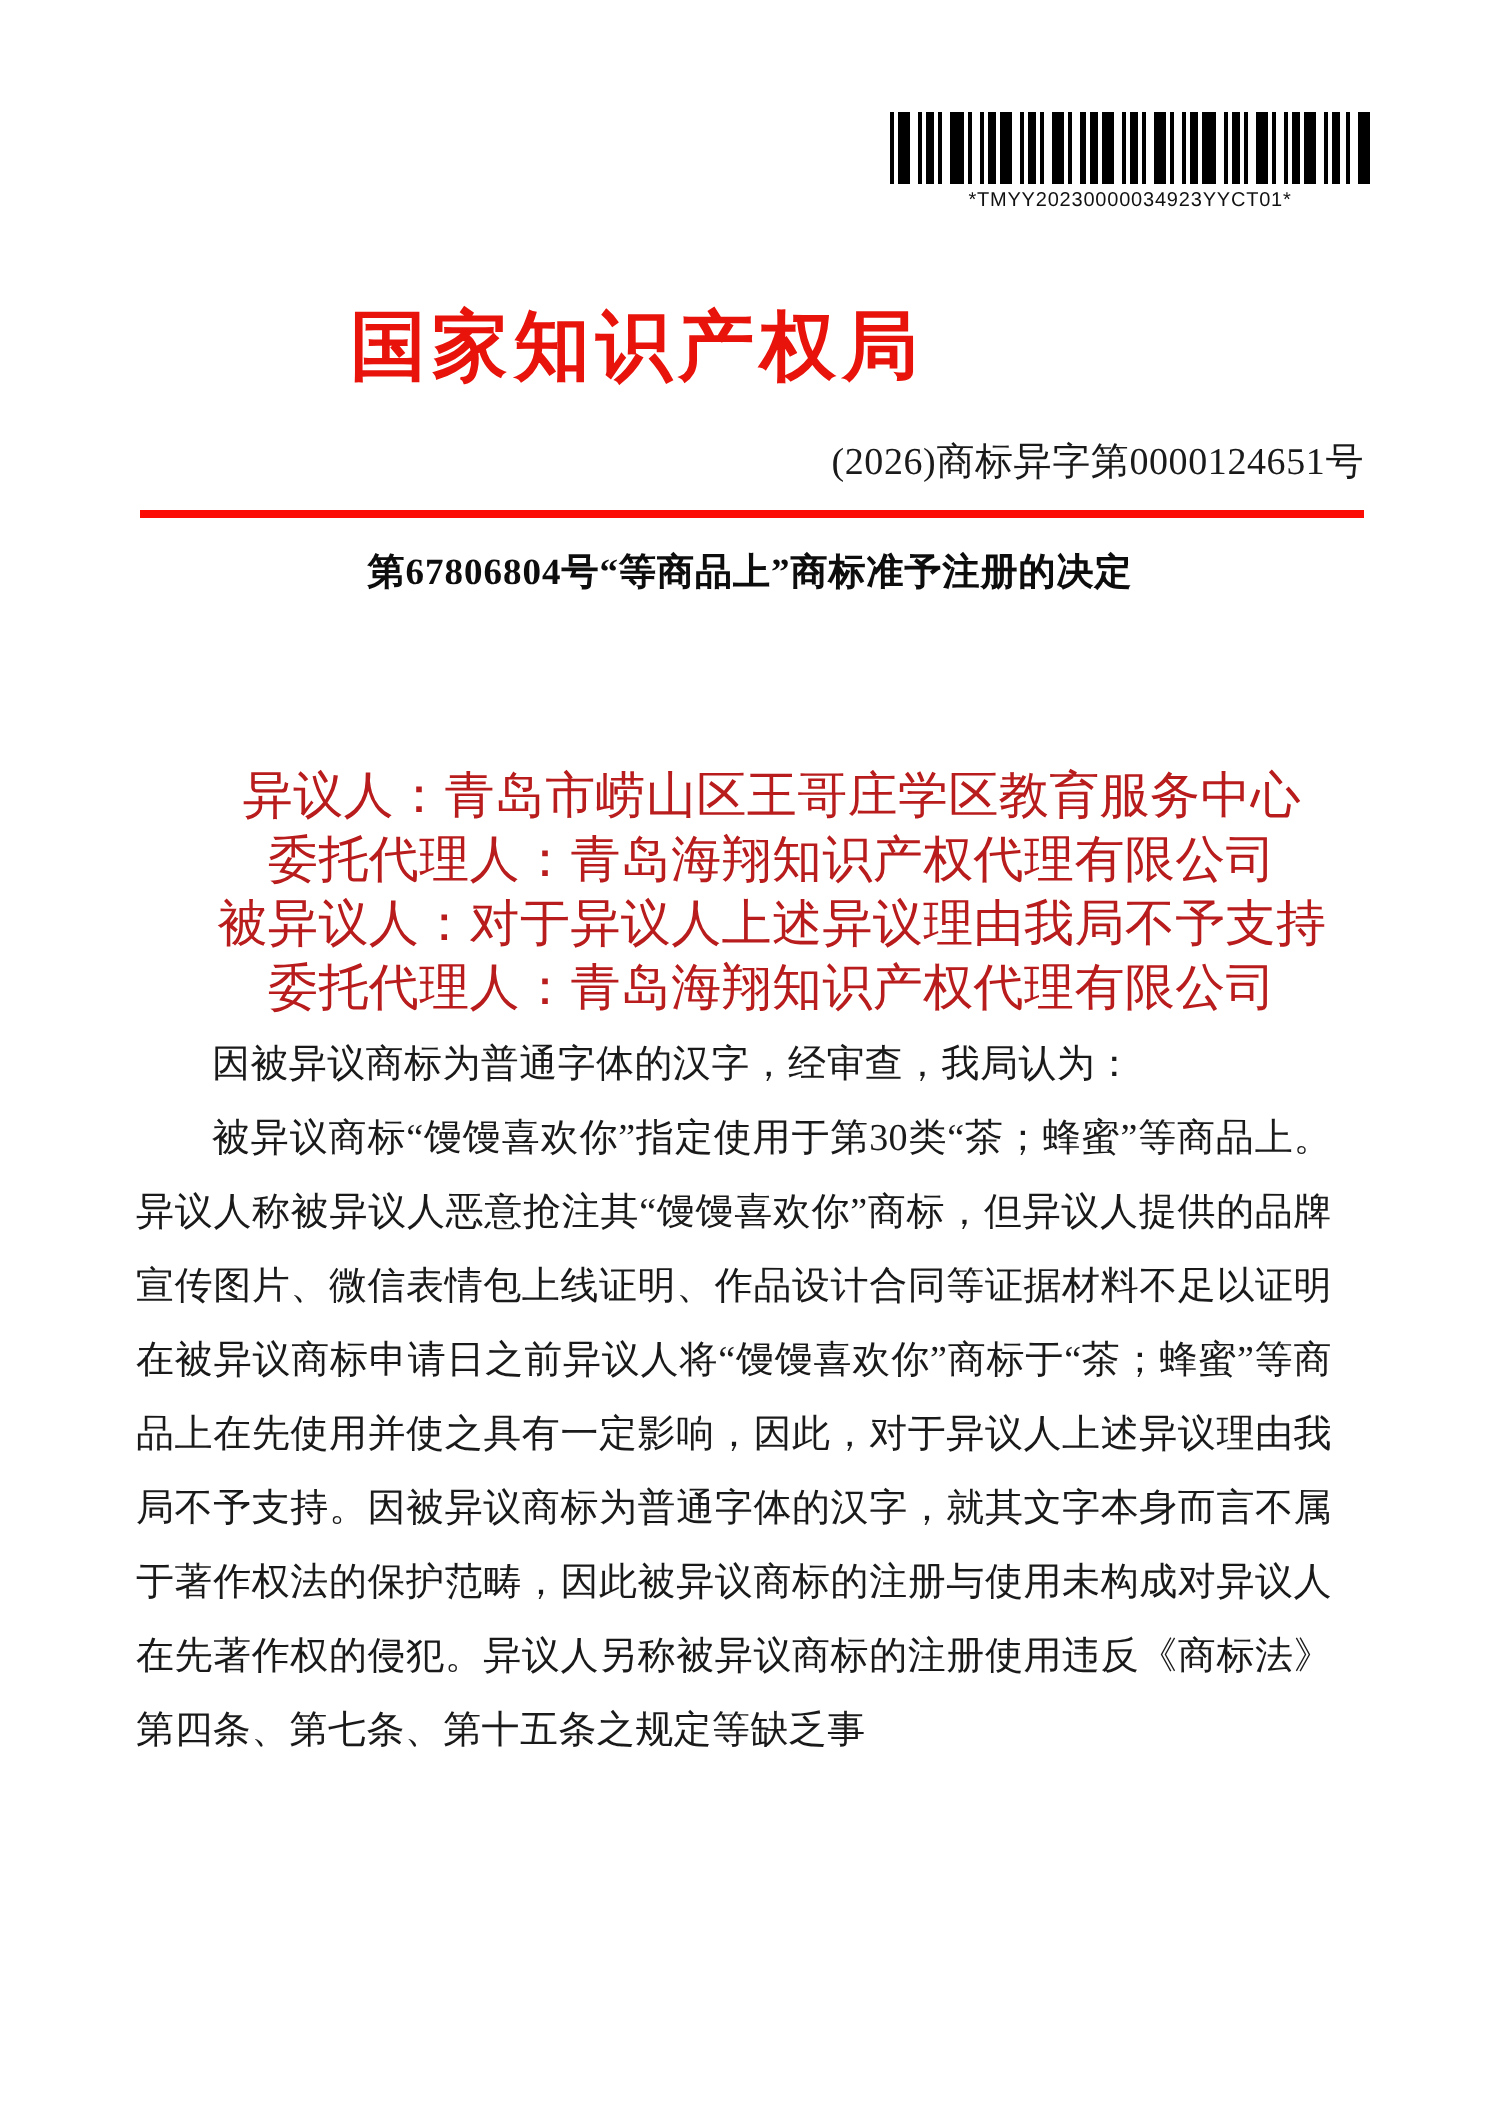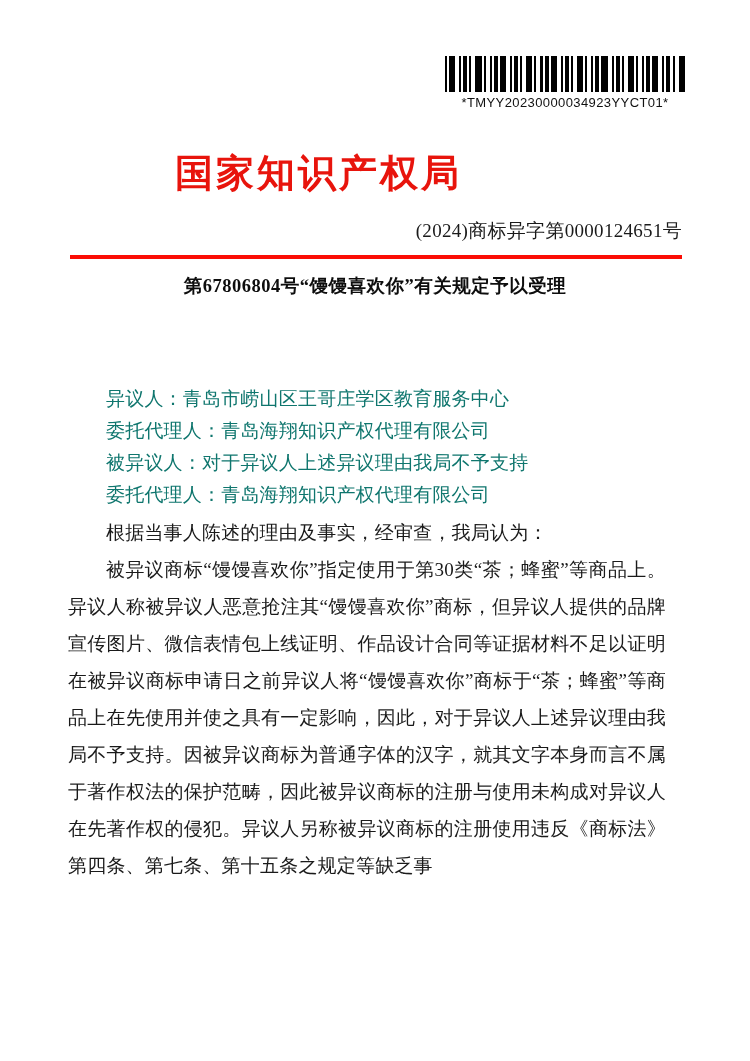--- a/index.html
+++ b/index.html
@@ -32,21 +32,21 @@
     align-items: stretch;
     height: 36px;
     width: 240px;
   }
   .barcode-bars span {
     display: block;
     height: 100%;
   }
   .barcode-text {
     font-family: "Liberation Sans", "DejaVu Sans", sans-serif;
-    font-size: 13px;
+    font-size: 10px;
     letter-spacing: 0.4px;
     color: #111111;
     margin-top: 3px;
     white-space: nowrap;
   }
 
   
   .org-title {
     position: absolute;
     top: 148px;
@@ -96,26 +96,27 @@
   }
 
   
   .body-area {
     position: absolute;
     top: 383px;
     left: 68px;
     width: 598px;
   }
   .party-line {
-    font-size: 19px;
+    font-size: 25px;
     line-height: 32px;
-    color: #0f766e;
+    color: #b91c1c;
     padding-left: 38px;
     white-space: nowrap;
     letter-spacing: 0.2px;
+    text-align: center;
   }
   .body-para {
     font-size: 19px;
     line-height: 37px;
     color: #1a1a1a;
     text-align: justify;
     text-indent: 38px;
     letter-spacing: 0.2px;
     margin: 0;
   }
@@ -247,29 +248,29 @@
         <span style="width: 2.0339px; background: rgb(255, 255, 255);"></span>
         <span style="width: 2.0339px; background: rgb(0, 0, 0);"></span>
         <span style="width: 2.0339px; background: rgb(0, 0, 0);"></span>
         <span style="width: 2.0339px; background: rgb(0, 0, 0);"></span>
       </div>
     <div class="barcode-text">*TMYY20230000034923YYCT01*</div>
   </div>
 
   <div class="org-title">国家知识产权局</div>
 
-  <div class="doc-number">(2024)商标异字第0000124651号</div>
+  <div class="doc-number">(2026)商标异字第0000124651号</div>
 
   <div class="red-rule"></div>
 
-  <div class="doc-subtitle">第67806804号“馒馒喜欢你”有关规定予以受理</div>
+  <div class="doc-subtitle">第67806804号“等商品上”商标准予注册的决定</div>
 
   <div class="body-area">
     <div class="party-line">异议人：青岛市崂山区王哥庄学区教育服务中心</div>
     <div class="party-line">委托代理人：青岛海翔知识产权代理有限公司</div>
     <div class="party-line">被异议人：对于异议人上述异议理由我局不予支持</div>
     <div class="party-line">委托代理人：青岛海翔知识产权代理有限公司</div>
     <div class="para-gap"></div>
-    <p class="body-para">根据当事人陈述的理由及事实，经审查，我局认为：</p>
+    <p class="body-para">因被异议商标为普通字体的汉字，经审查，我局认为：</p>
     <p class="body-para">被异议商标“馒馒喜欢你”指定使用于第30类“茶；蜂蜜”等商品上。异议人称被异议人恶意抢注其“馒馒喜欢你”商标，但异议人提供的品牌宣传图片、微信表情包上线证明、作品设计合同等证据材料不足以证明在被异议商标申请日之前异议人将“馒馒喜欢你”商标于“茶；蜂蜜”等商品上在先使用并使之具有一定影响，因此，对于异议人上述异议理由我局不予支持。因被异议商标为普通字体的汉字，就其文字本身而言不属于著作权法的保护范畴，因此被异议商标的注册与使用未构成对异议人在先著作权的侵犯。异议人另称被异议商标的注册使用违反《商标法》第四条、第七条、第十五条之规定等缺乏事</p>
   </div>
 
 </div>
 
 </body></html>

